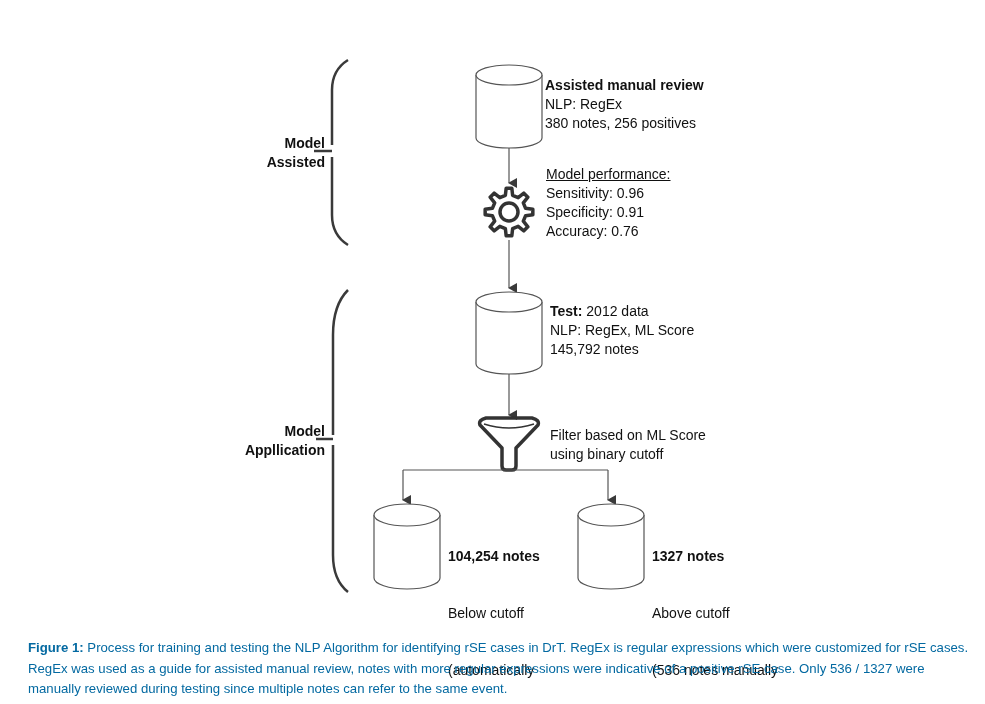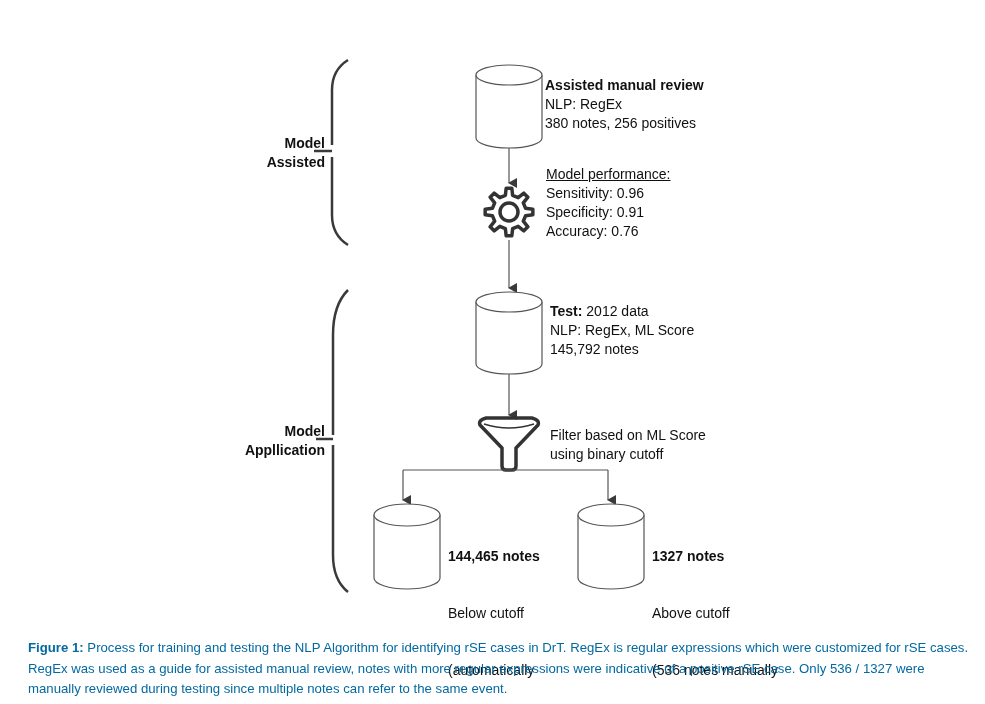--- a/index.html
+++ b/index.html
@@ -99,21 +99,21 @@
   <div>NLP: RegEx, ML Score</div>
   <div>145,792 notes</div>
 </div>
 
 <div class="t" style="left:550px; top:426px;">
   <div>Filter based on ML Score</div>
   <div>using binary cutoff</div>
 </div>
 
 <div class="t" style="left:448px; top:509px; white-space:pre;">
-  <div class="b">144,465 notes</div>
+  <div class="b">104,254 notes</div>
   <div>Below cutoff</div>
   <div>(automatically</div>
   
 </div>
 
 <div class="t" style="left:652px; top:509px; white-space:pre;">
   <div class="b">1327 notes</div>
   <div>Above cutoff</div>
   <div>(536 notes manually</div>
   

